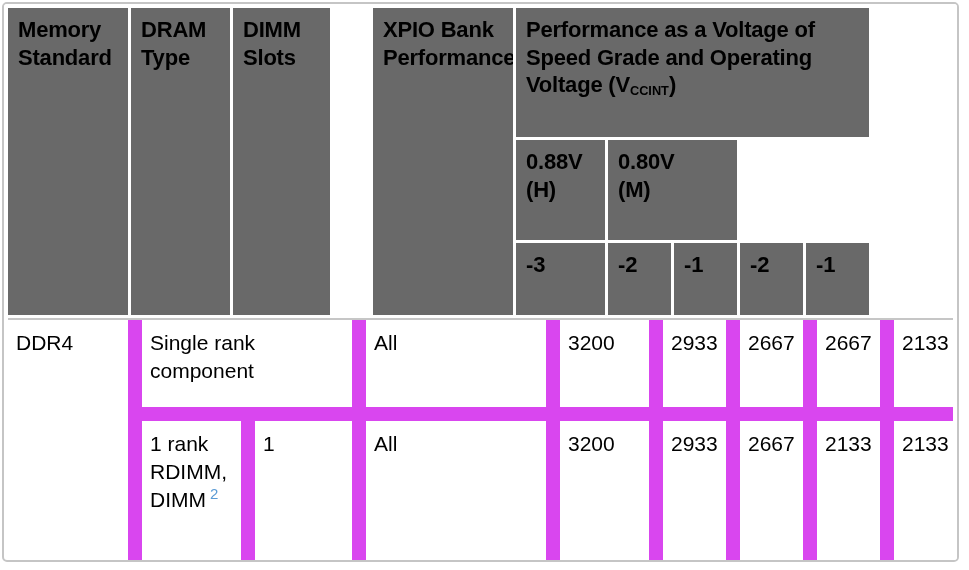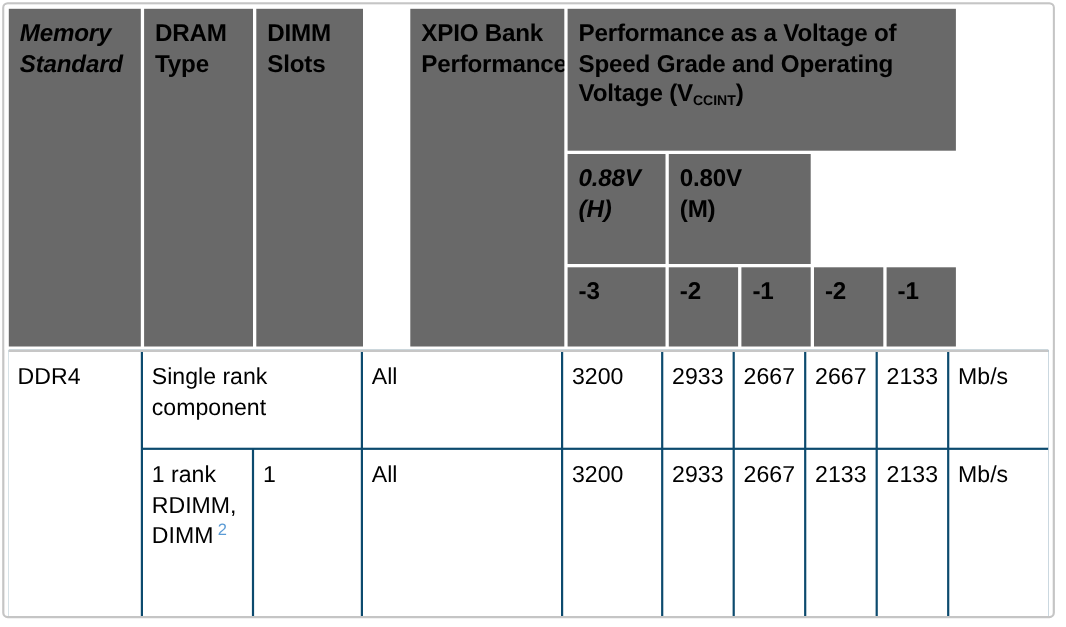--- a/index.html
+++ b/index.html
@@ -36,25 +36,25 @@
     line-height: 1.26;
     letter-spacing: -0.2px;
     padding: 8px 8px 0 10px;
     overflow: hidden;
   }
   
   .body-grid {
     display: grid;
     grid-template-columns: 120px 99px 97px 180px 89px 63px 63px 63px 63px 1fr;
     grid-template-rows: 87px 1fr;
-    gap: 2px;
+    gap: 14px;
     margin: 0 4px;
     height: 240px;
     border-top: 2px solid #c6c6c6;
-    background: #0c4a6e;
+    background: #d946ef;
   }
   .bcell {
     background: #ffffff;
     font-size: 21px;
     line-height: 1.33;
     padding: 9px 4px 0 8px;
     overflow: hidden;
   }
   
   .fn {
@@ -77,42 +77,42 @@
   .wrap-narrow { display: inline-block; max-width: 62px; }
   .wrap-mid { display: inline-block; max-width: 120px; }
 </style>
 </head>
 <body>
 
 <div class="table-frame">
 
   <div class="header-grid">
 
-    <div class="hcell" style="grid-area:1/1/4/2;font-style:italic;">
+    <div class="hcell" style="grid-area:1/1/4/2;">
       <span>Memory Standard</span>
     </div>
 
     <div class="hcell" style="grid-area:1/3/4/4;">
       <span>DIMM Slots</span>
     </div>
 
     <div class="hcell" style="grid-area:1/2/4/3;">
       <span>DRAM Type</span>
     </div>
 
     <div class="hcell" style="grid-area:1/4/4/5;margin-left:40px;">
       <span>XPIO Bank Performance</span><span class="fn">1</span>
     </div>
 
     <div class="hcell" style="grid-area:1/5/2/10;">
       <span>Performance as a Voltage of Speed Grade and Operating Voltage (V</span><span class="vsub">CCINT</span><span>)</span>
     </div>
 
 
-    <div class="hcell" style="grid-area:2/5/3/6;font-style:italic;">
+    <div class="hcell" style="grid-area:2/5/3/6;">
       <span class="wrap-narrow">0.88V (H)</span>
     </div>
 
     <div class="hcell" style="grid-area:2/6/3/8;">
       <span class="wrap-narrow">0.80V (M)</span>
     </div>
 
 
     <div class="hcell" style="grid-area:3/5/4/6;">
       <span>-3</span>

